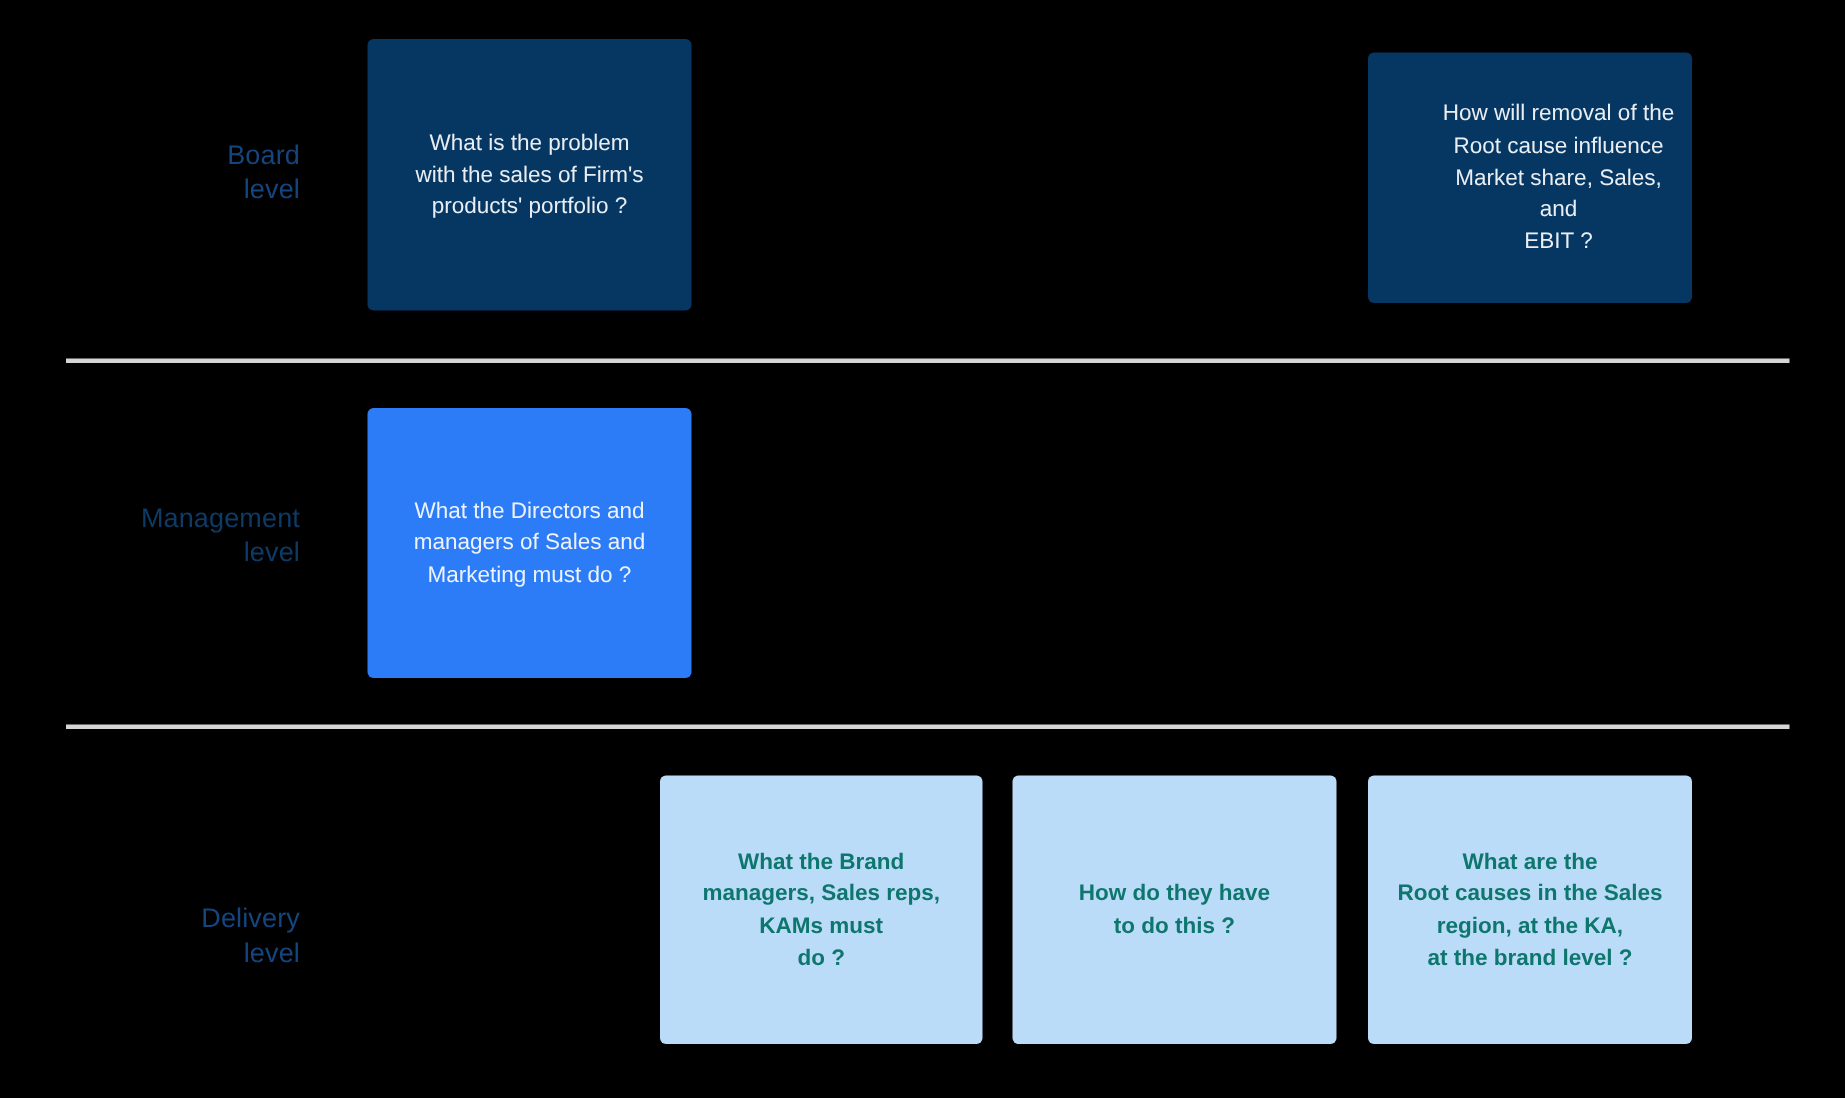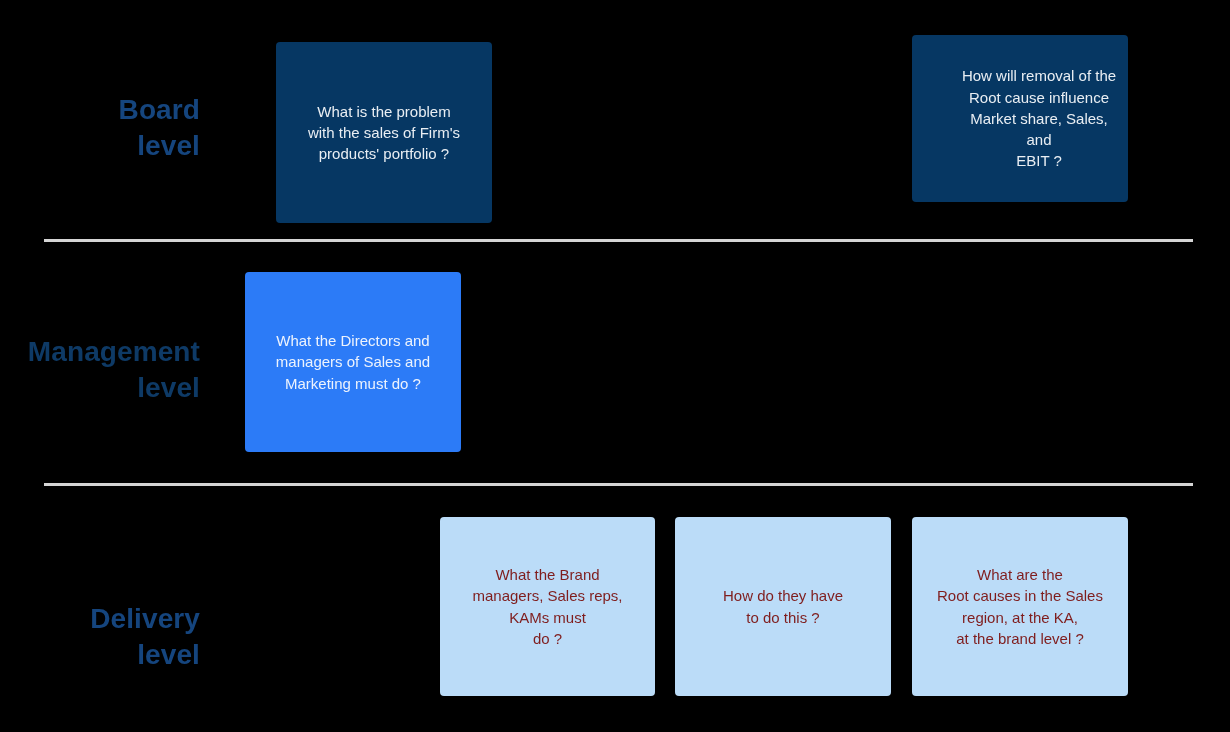--- a/index.html
+++ b/index.html
@@ -17,22 +17,22 @@
     height: 732px;
     background: #000000;
     overflow: hidden;
   }
 
   
   .level-label {
     position: absolute;
     text-align: right;
     line-height: 1.30;
-    font-size: 28px;
-    font-weight: 700;
+    font-size: 18px;
+    font-weight: 400;
     white-space: pre-line;
     letter-spacing: 0.1px;
   }
   #label-board {
     left: 14px;
     top: 92px;
     width: 186px;
     color: #15457e;
   }
   #label-management {
@@ -83,26 +83,27 @@
   .card.board {
     background: #063763;
     color: #e9eef3;
   }
   .card.management {
     background: #2c7bf7;
     color: #edf3fd;
   }
   .card.delivery {
     background: #bbdcf8;
-    color: #7f1d1d;
+    color: #0f766e;
+    font-weight: bold;
   }
 
   
   #card-board-1 {
-    left: 245px;  top: 42px;  width: 216px; height: 181px; margin-left: 31px;
+    left: 245px;  top: 26px;  width: 216px; height: 181px;
   }
   #card-board-3 {
     left: 912px;  top: 35px;  width: 216px; height: 167px; padding-left: 48px;
   }
 
   
   #card-management-1 {
     left: 245px;  top: 272px; width: 216px; height: 180px;
   }
   #card-management-2 {

